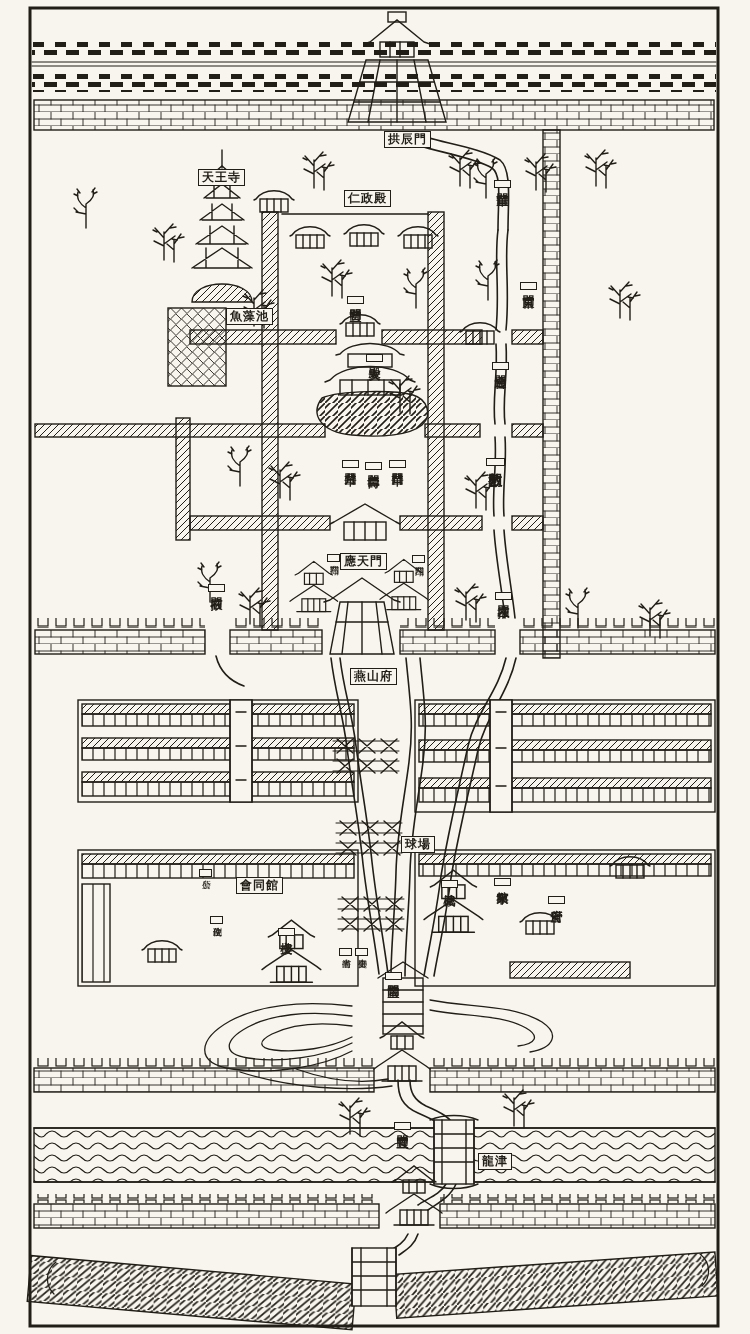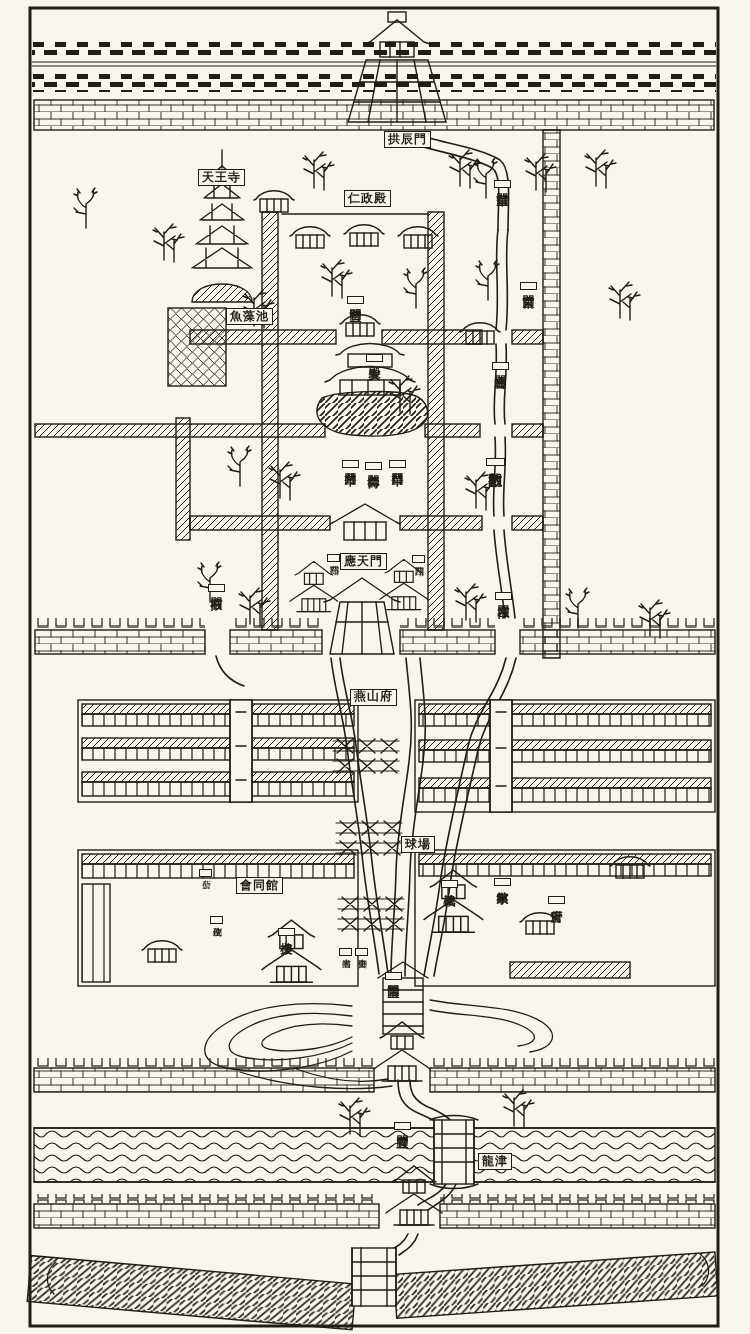--- a/index.html
+++ b/index.html
@@ -418,21 +418,21 @@
 <div class="lbl v" style="left:492px;top:362px;">會通門</div>
 <div class="lbl v" style="left:342px;top:460px;">月華門</div>
 <div class="lbl v" style="left:365px;top:462px;">仁壽門</div>
 <div class="lbl v" style="left:389px;top:460px;">日華門</div>
 <div class="lbl v big" style="left:486px;top:458px;">敷教門</div>
 <div class="lbl" style="left:340px;top:553px;">應天門</div>
 <div class="lbl v sm" style="left:327px;top:554px;">右翔門</div>
 <div class="lbl v sm" style="left:412px;top:555px;">左翔門</div>
 <div class="lbl v" style="left:208px;top:584px;">右掖門</div>
 <div class="lbl v" style="left:495px;top:592px;">左掖門</div>
-<div class="lbl" style="left:350px;top:689px;font-family:Liberation Mono, monospace;">燕山府</div>
+<div class="lbl" style="left:350px;top:668px;">燕山府</div>
 <div class="lbl" style="left:401px;top:836px;">球場</div>
 <div class="lbl" style="left:236px;top:877px;">會同館</div>
 <div class="lbl v sm" style="left:199px;top:869px;">公所</div>
 <div class="lbl v sm" style="left:210px;top:916px;">副使位次</div>
 <div class="lbl v" style="left:278px;top:928px;">文樓</div>
 <div class="lbl v" style="left:441px;top:880px;">武樓</div>
 <div class="lbl v" style="left:494px;top:878px;">來寧館</div>
 <div class="lbl v" style="left:548px;top:896px;">營府</div>
 <div class="lbl v sm" style="left:339px;top:948px;">尚書省</div>
 <div class="lbl v sm" style="left:355px;top:948px;">御史臺</div>

